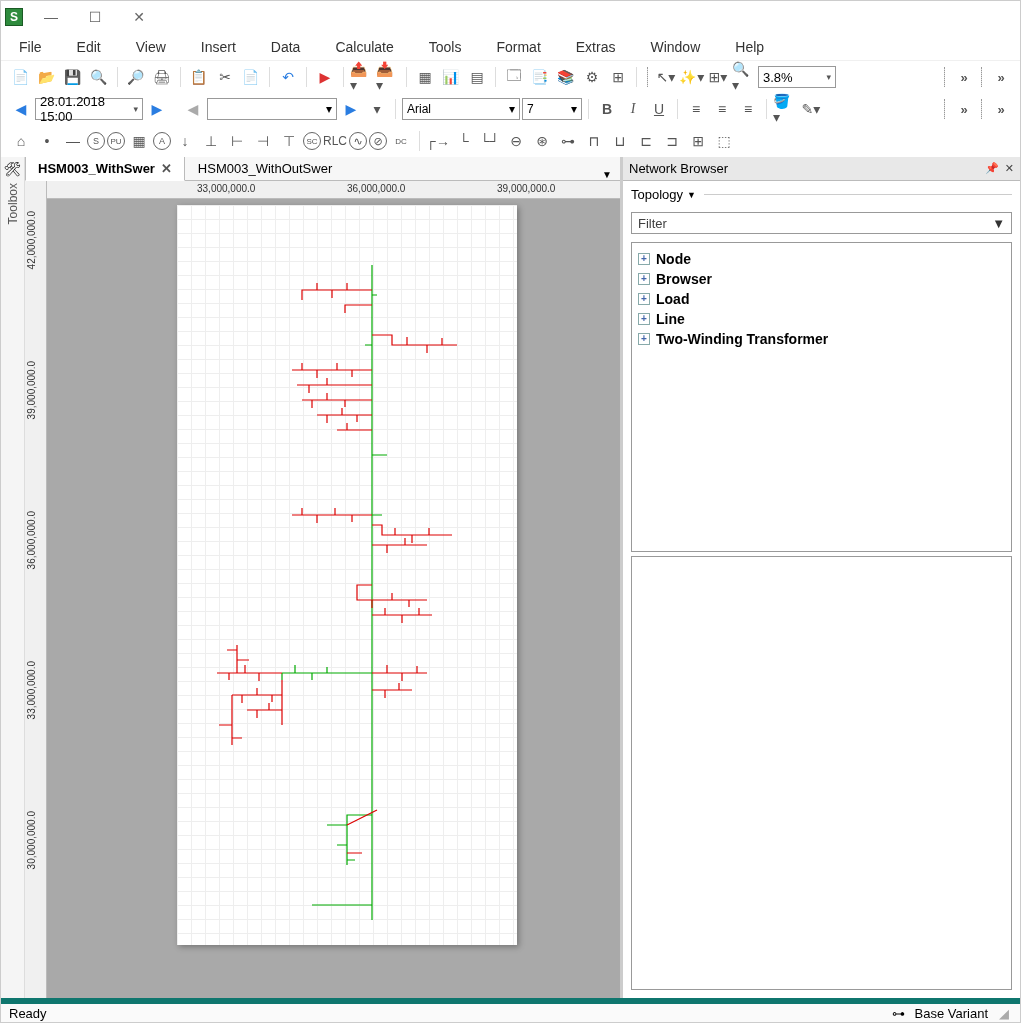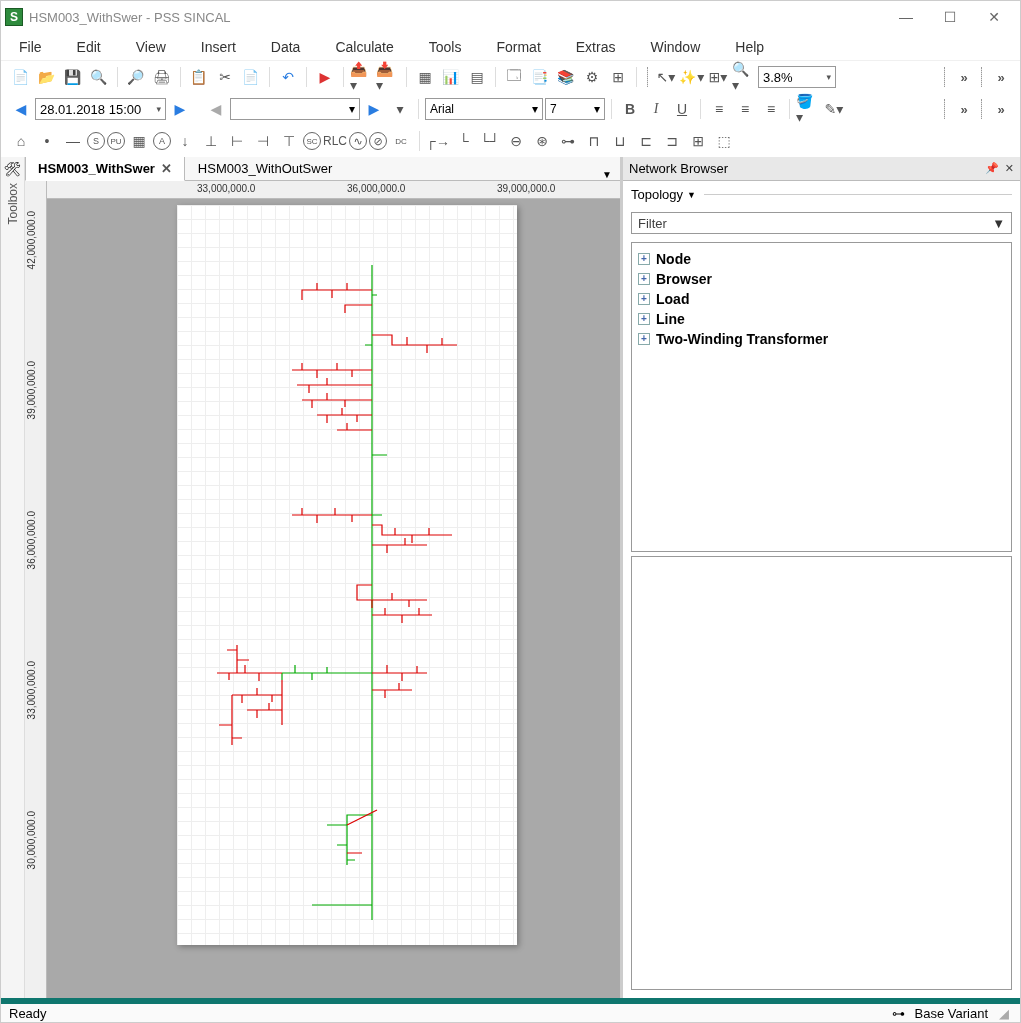--- a/index.html
+++ b/index.html
@@ -53,21 +53,20 @@
 .statusbar { height: 24px; border-top: 6px solid #0f766e; display: flex; align-items: center; padding: 0 8px; font-size: 13px; background: #fafafa; }
 .statusbar .status-right { margin-left: auto; display: flex; align-items: center; gap: 8px; }
 .small-icon { display: inline-flex; width: 16px; height: 16px; align-items: center; justify-content: center; }
 svg { display: block; }
 </style>
 </head>
 <body>
 
 <div class="titlebar">
   <div class="app-icon">S</div>
-  <div class="title">HSM003_WithSwer - PSS SINCAL</div>
   <div class="win-controls">
     <div class="win-btn">—</div>
     <div class="win-btn">☐</div>
     <div class="win-btn">✕</div>
   </div>
 </div>
 
 <div class="menubar">
   <div class="menu-item">File</div>
   <div class="menu-item">Edit</div>
@@ -124,21 +123,21 @@
       </div>
   <div style="flex:1"></div>
   <div class="tsep" style="border-left:1px dotted #999;width:0"></div>
   <div class="tbtn overflow-btn">»</div>
   <div class="tsep" style="border-left:1px dotted #999;width:0"></div>
   <div class="tbtn overflow-btn">»</div>
 </div>
 
 <div class="toolbar">
   <div class="tbtn" style="color:#2a7de1">◀</div>
-  <div class="tinput" style="width:131px">
+  <div class="tinput" style="width:108px">
         <span>28.01.2018 15:00</span>
         <span class="caret">▾</span>
       </div>
   <div class="tbtn" style="color:#2a7de1">▶</div>
   <div style="width:8px"></div>
   <div class="tbtn" style="color:#aaa">◀</div>
   <div class="tdrop" style="width:130px">
         <span></span>
         <span class="caret">▾</span>
       </div>

